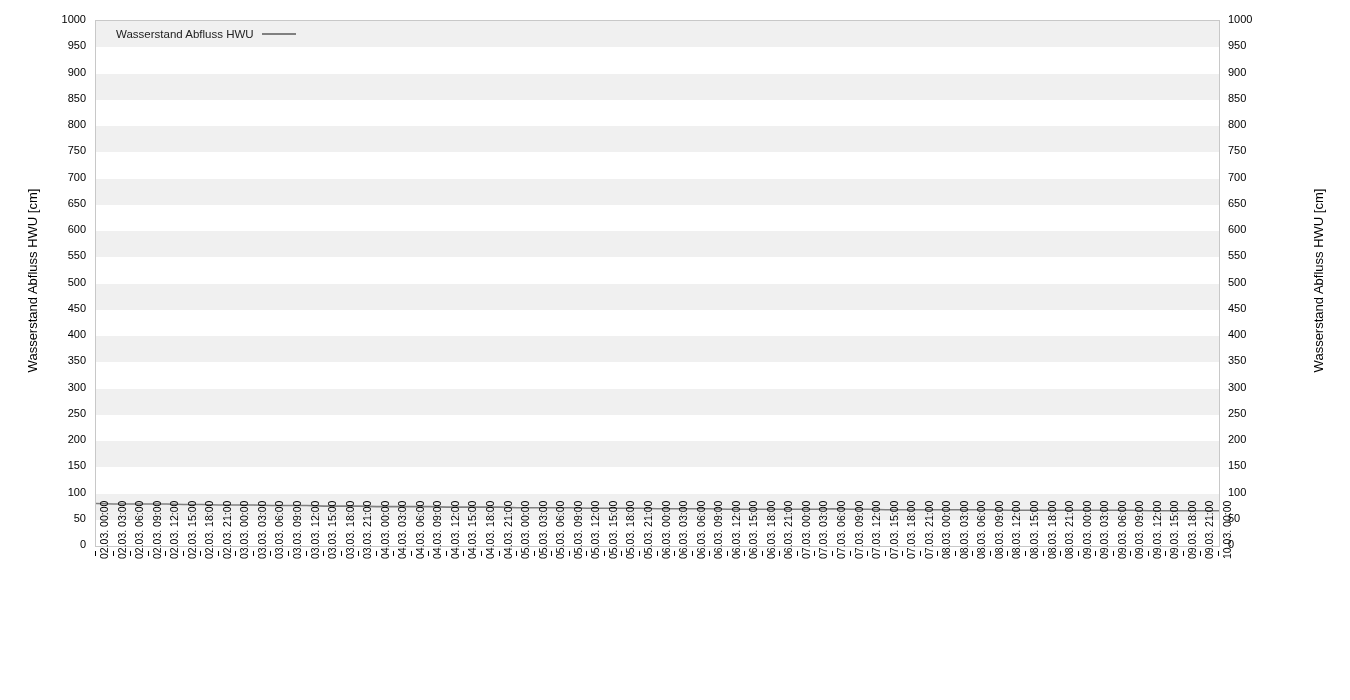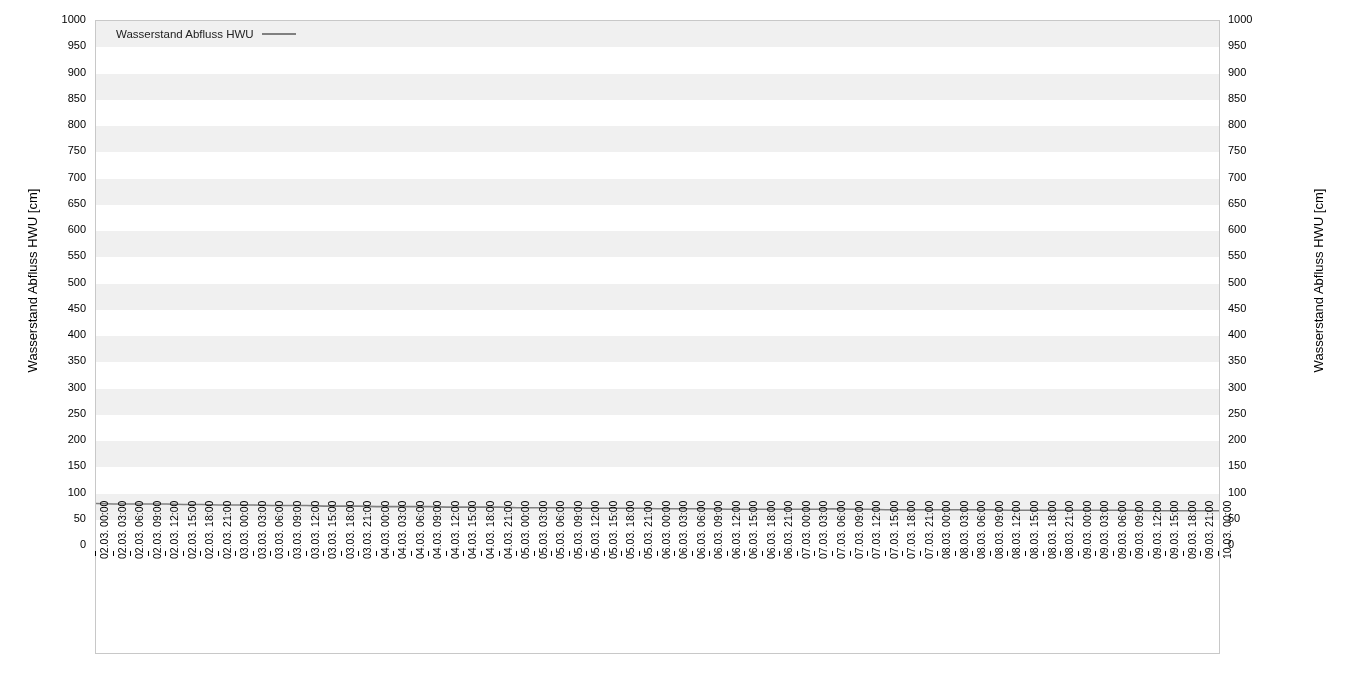--- a/index.html
+++ b/index.html
@@ -41,21 +41,21 @@
     text-align: center;
     transform: rotate(-90deg);
   }
 
   
   #plot {
     position: absolute;
     left: 95px;
     top: 20px;
     width: 1125px;
-    height: 634px;
+    height: 527px;
     background: #ffffff;
     border: 1px solid #c8c8c8;
     box-sizing: border-box;
     overflow: hidden;
     text-align: right;
   }
   #bands {
     position: absolute;
     inset: 0;
   }

